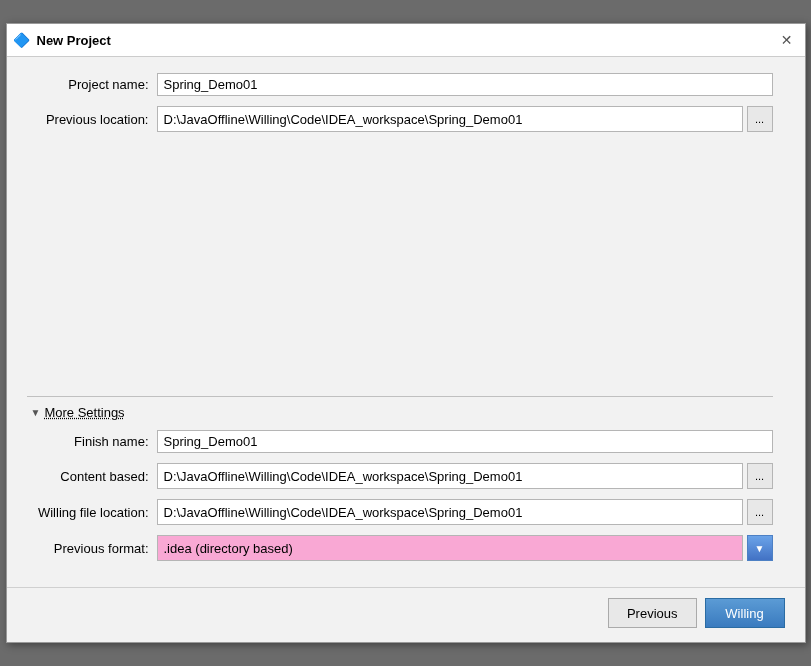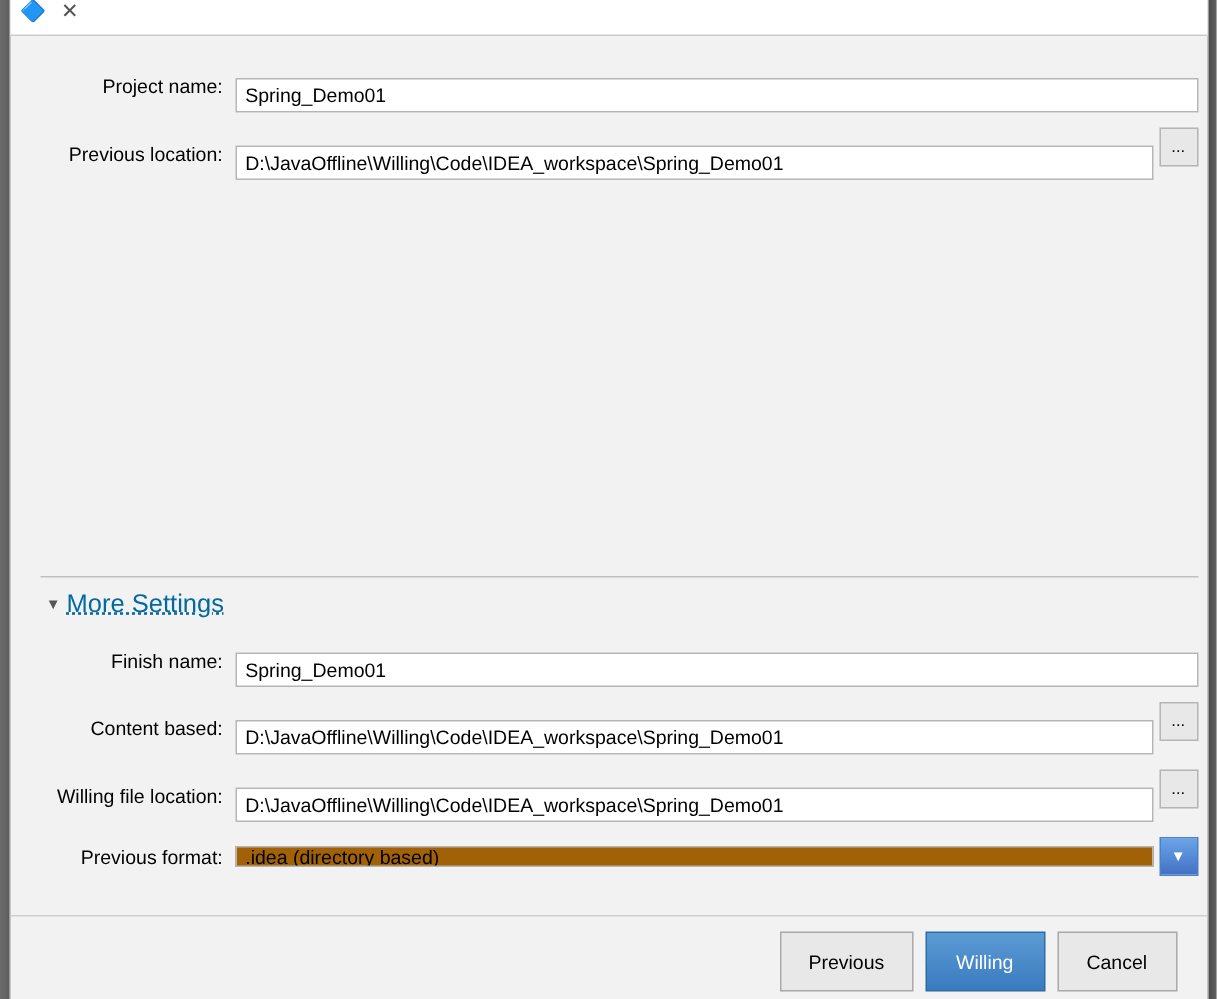--- a/index.html
+++ b/index.html
@@ -50,21 +50,21 @@
       align-items: center;
       justify-content: center;
       cursor: pointer;
       font-size: 14px;
       color: #555;
       border: none;
       background: none;
     }
 
     .content-area {
-      padding: 16px 6px 12px 20px;
+      padding: 16px 32px 12px 20px;
       flex: 1;
     }
     .field-row {
       display: flex;
       align-items: center;
       margin-bottom: 10px;
     }
     .field-label {
       width: 130px;
       text-align: right;
@@ -78,21 +78,20 @@
       gap: 4px;
     }
     .field-input {
       flex: 1;
       border: 1px solid #b5b5b5;
       background: #fff;
       padding: 3px 6px;
       font-size: 13px;
       outline: none;
       color: #000;
-      margin-top: 12px;
     }
     .browse-btn {
       width: 26px;
       height: 26px;
       border: 1px solid #b5b5b5;
       background: #e8e8e8;
       cursor: pointer;
       display: flex;
       align-items: center;
       justify-content: center;
@@ -115,38 +114,38 @@
       gap: 4px;
       margin-bottom: 10px;
       cursor: pointer;
       padding-left: 4px;
     }
     .collapse-arrow {
       font-size: 10px;
       color: #555;
     }
     .more-settings-label {
-      font-size: 17px;
-      color: #0369a1;
+      font-size: 13px;
+      color: #000000;
       text-decoration: underline dotted;
     }
 
     .select-wrap {
       flex: 1;
       display: flex;
       gap: 4px;
       align-items: center;
     }
     .field-select {
       flex: 1;
       border: 1px solid #b5b5b5;
-      background: #a16207;
+      background: #f9a8d4;
       padding: 3px 6px;
       font-size: 13px;
-      height: 14px;
+      height: 26px;
       outline: none;
       appearance: none;
       -webkit-appearance: none;
     }
     .select-arrow-btn {
       width: 26px;
       height: 26px;
       border: 1px solid #4d80c4;
       background: linear-gradient(to bottom, #6ba3e8, #4272c4);
       cursor: pointer;
@@ -165,35 +164,36 @@
       border-top: 1px solid #d0d0d0;
       margin-top: 4px;
     }
     .btn {
       padding: 5px 18px;
       font-size: 13px;
       border: 1px solid #aaa;
       background: #e8e8e8;
       cursor: pointer;
       min-width: 80px;
-      height: 40px;
+      height: 30px;
     }
     .btn-primary {
       background: linear-gradient(to bottom, #5b9bd5, #3a7bbf);
       color: #fff;
       border: 1px solid #2b6ca3;
     }
   </style>
 </head>
 <body>
 
 <div class="dialog">
 
   <div class="title-bar">
     <span class="title-bar-icon">🔷</span>
+    <span class="title-bar-text">New Project</span>
     <button class="title-bar-close">✕</button>
   </div>
 
   <div class="content-area">
 
     <div class="field-row">
       <label class="field-label">Project name:</label>
       <div class="field-input-wrap">
         <input class="field-input" type="text" value="Spring_Demo01" style="">
       </div>
@@ -244,15 +244,14 @@
           <input class="field-select" type="text" value=".idea (directory based)" style="">
           <button class="select-arrow-btn">▼</button>
         </div>
       </div>
     </div>
   </div>
 
   <div class="button-row">
     <button class="btn">Previous</button>
     <button class="btn btn-primary">Willing</button>
-    <button class="btn">Cancel</button>
   </div>
 </div>
 
 </body></html>

